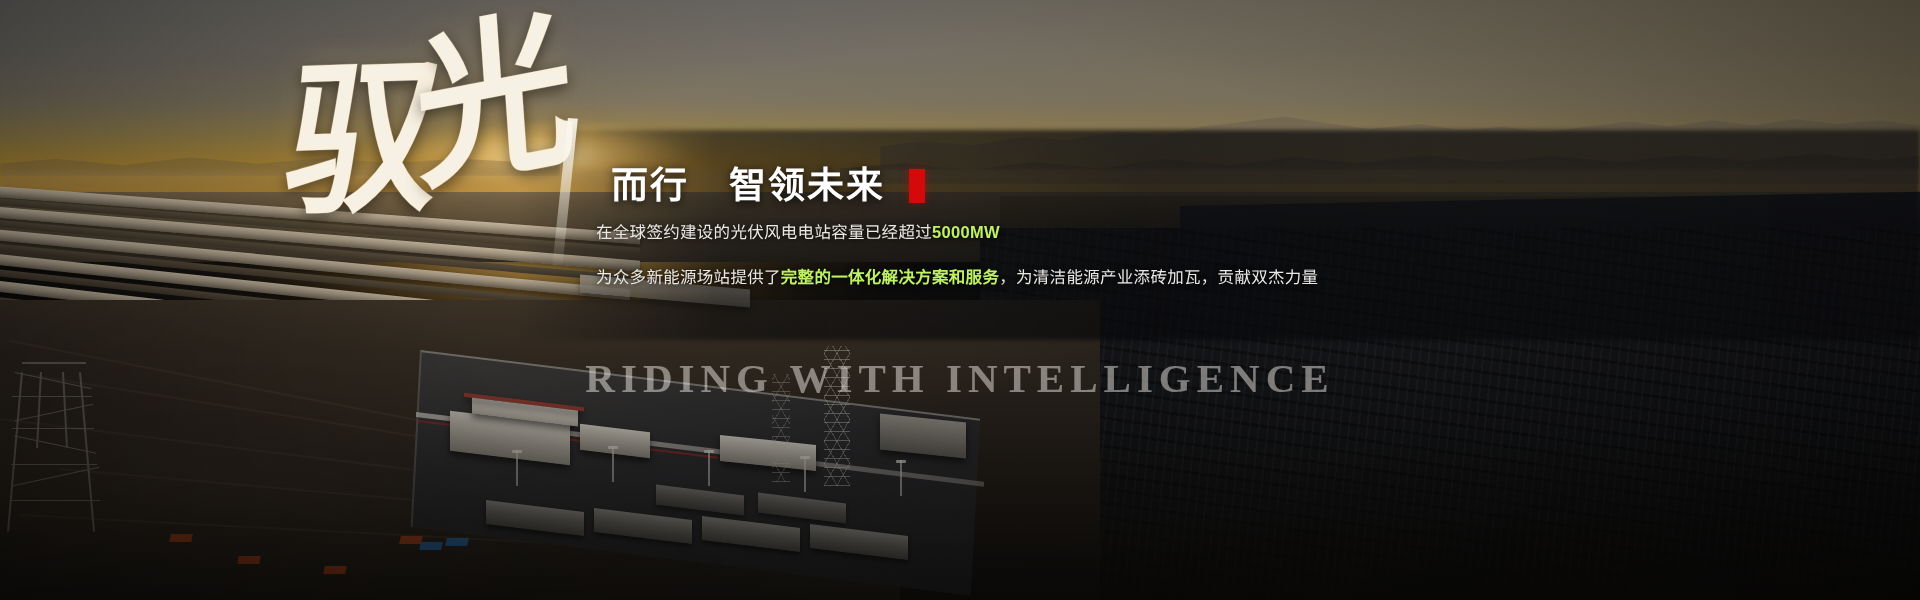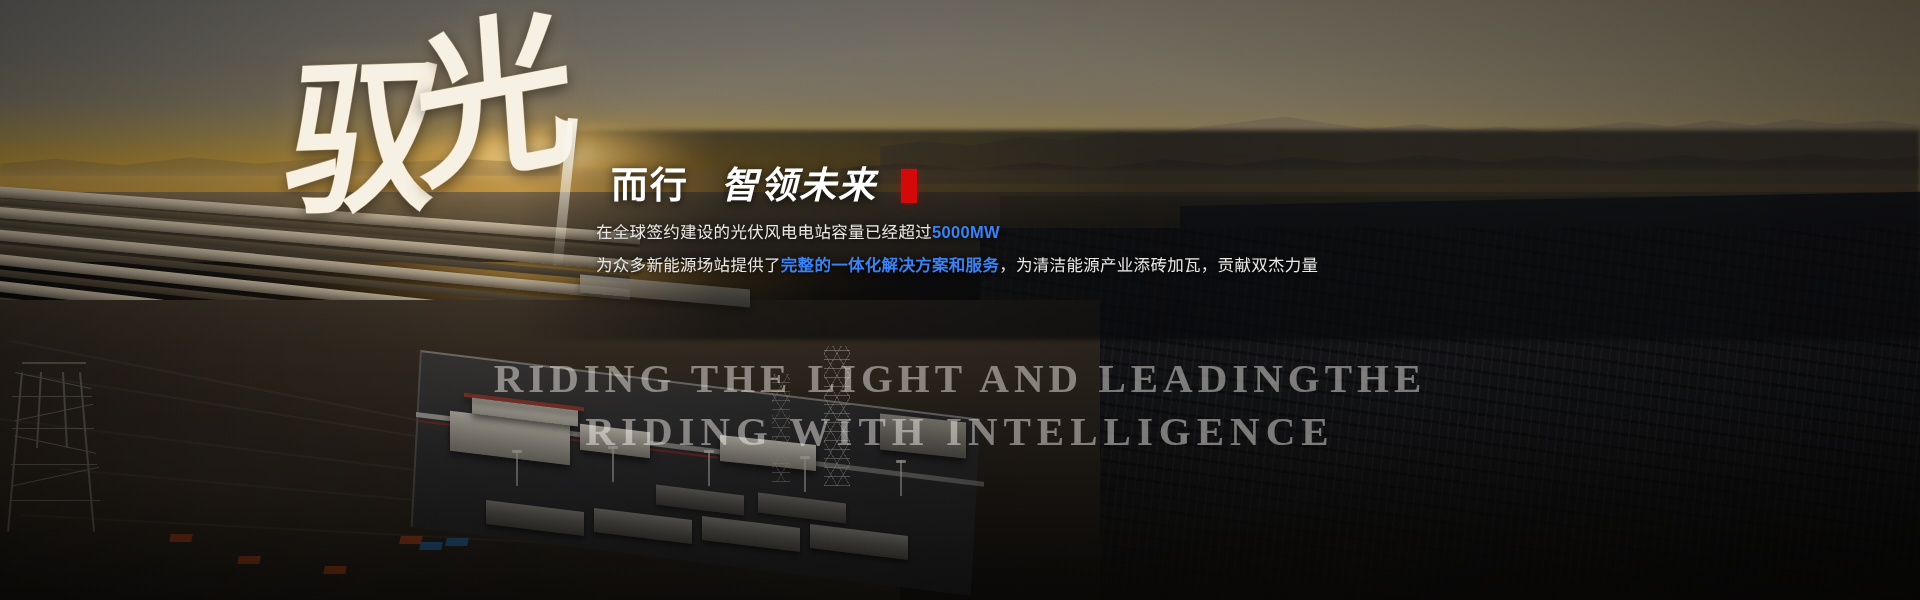--- a/index.html
+++ b/index.html
@@ -208,31 +208,31 @@
 
   
   .copy{ position:absolute; left:596px; top:166px; width:720px; }
   .headline{
     display:flex; align-items:center; gap:16px;
     font-size:37px; font-weight:700; color:#ffffff; letter-spacing:3px;
     text-shadow:0 2px 10px rgba(0,0,0,.85);
     line-height:1.08;
   }
   .headline .h-a{ letter-spacing:2px;margin-left:15px; }
-  .headline .h-b{ margin-left:16px; letter-spacing:2px;font-style:italic; }
+  .headline .h-b{ margin-left:24px; letter-spacing:2px; }
   .accent{
     width:16px; height:34px; background:#d40a0a; flex:0 0 auto; margin-left:8px;
     box-shadow:0 0 10px rgba(212,10,10,.4);
   }
   .sub{
     margin-top:13px; color:#ebe9e6; font-size:16.5px; line-height:1.62;
     letter-spacing:.3px; text-shadow:0 1px 6px rgba(0,0,0,.9);
     white-space:nowrap;
   }
-  .sub b{ font-weight:700; color:#3b82f6; }
+  .sub b{ font-weight:700; color:#bef264; }
 
   
   .english{
     position:absolute; left:0; top:352px; width:1920px; text-align:center;
     font-family:"Liberation Serif","DejaVu Serif",serif;
     font-weight:700; letter-spacing:5px; line-height:1.30;
     font-size:41px;
     color:rgba(231,228,221,.50);
     text-shadow:0 2px 10px rgba(0,0,0,.50);
     mix-blend-mode:screen;
@@ -360,23 +360,22 @@
     <div class="headline">
       <span class="h-a">而行</span>
       <span class="h-b">智领未来</span>
       <span class="accent"></span>
     </div>
 
     <div class="sub">
       <span>在全球签约建设的光伏风电电站容量已经超过</span><b>5000MW</b>
     </div>
 
-    <div class="sub" style="margin-top:6px;">
+    <div class="sub" style="margin-top:18px;">
       <span>为众多新能源场站提供了</span><b>完整的一体化解决方案和服务</b><span>，为清洁能源产业添砖加瓦，贡献双杰力量</span>
     </div>
   </div>
 
   <div class="english">
-    <div class="l1">RIDING THE LIGHT AND LEADINGTHE</div>
     <div class="l2">RIDING WITH INTELLIGENCE</div>
   </div>
 
 </div>
 
 </body></html>

